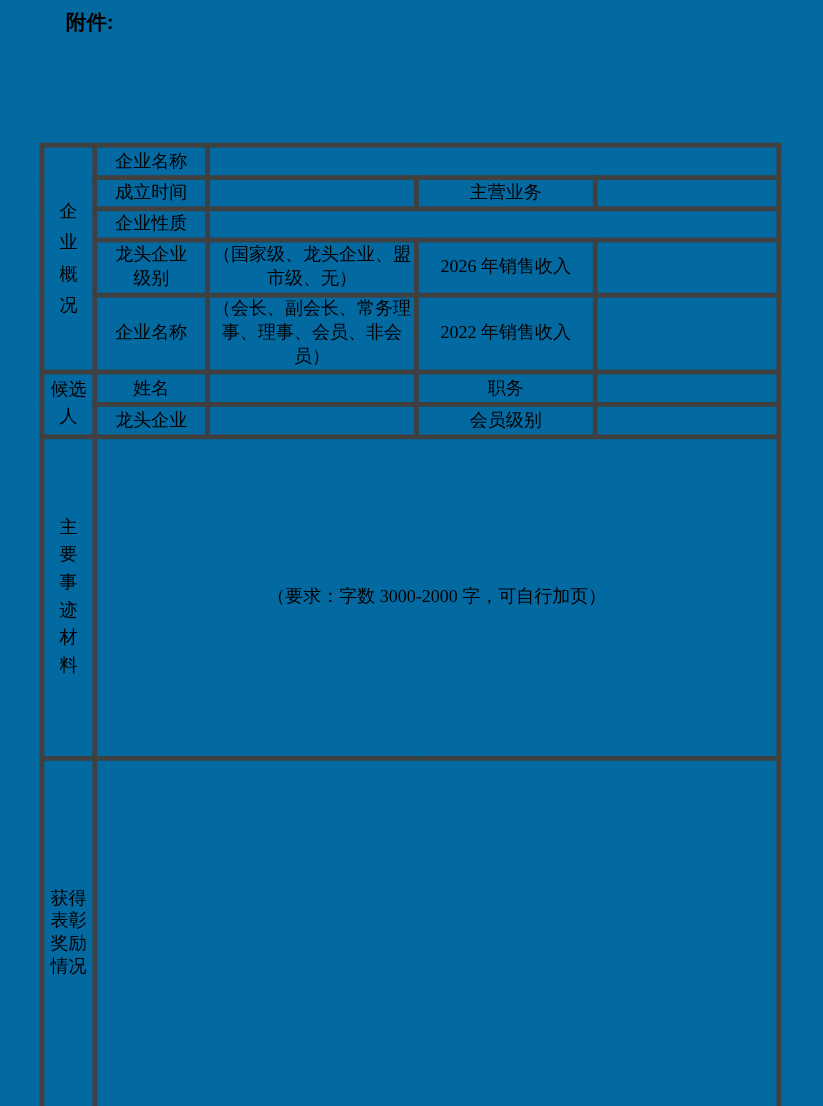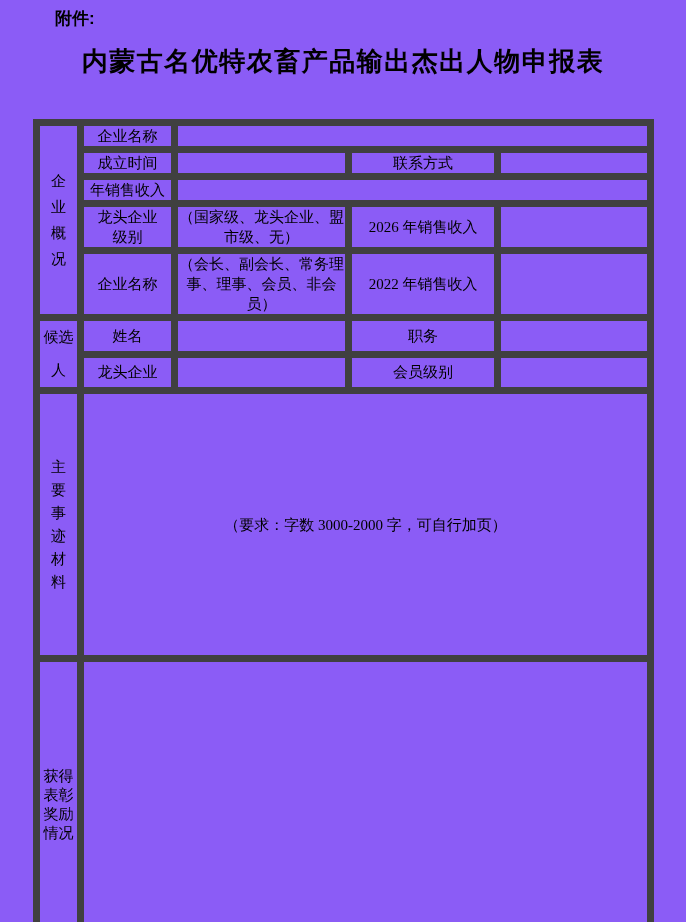--- a/index.html
+++ b/index.html
@@ -4,21 +4,21 @@
 <style>
   html, body {
     margin: 0;
     padding: 0;
     background: #ffffff;
   }
   .page {
     position: relative;
     width: 686px;
     height: 922px;
-    background: #8b5cf6;
+    background: #0369a1;
     font-family: "Liberation Serif", "DejaVu Serif", serif;
     color: #000000;
     overflow: hidden;
   }
   .attachment-label {
     position: absolute;
     left: 55px;
     top: 8px;
     font-family: "Liberation Sans", "DejaVu Sans", sans-serif;
     font-weight: bold;
@@ -38,41 +38,41 @@
   }
   table.form {
     position: absolute;
     left: 33px;
     top: 119px;
     border-collapse: collapse;
     table-layout: fixed;
     border: 2px solid #000000;
   }
   table.form td {
-    border: 7px solid #404040;
+    border: 4px solid #404040;
     text-align: center;
     vertical-align: middle;
     font-size: 15px;
     line-height: 20px;
     padding: 0;
     overflow: hidden;
   }
   
   tr.r-sm  { height: 27px; }
   tr.r-sm2 { height: 26px; padding-left: 36px; }
   tr.r-md  { height: 46px; }
   tr.r-deeds  { height: 268px; }
   tr.r-awards { height: 292px; }
   
   td.vlabel {
     white-space: pre-line;
     font-size: 15px;
   }
   td.vlabel.lh-enterprise { line-height: 26px; }
-  td.vlabel.lh-candidate  { line-height: 33px; }
+  td.vlabel.lh-candidate  { line-height: 23px; }
   td.vlabel.lh-deeds      { line-height: 23px; }
   td.vlabel.lh-awards     { line-height: 19px; }
   td.two-line {
     white-space: pre-line;
     line-height: 20px;
   }
   td.opts {
     white-space: pre-line;
     font-size: 13.5px;
     line-height: 21px;
@@ -84,21 +84,20 @@
     font-size: 15px;
   }
 </style>
 </head>
 <body>
 
 <div class="page">
 
   <div class="attachment-label">附件:</div>
 
-  <div class="page-title">内蒙古名优特农畜产品输出杰出人物申报表</div>
 
   <table class="form">
     <colgroup>
       <col style="width:44px">
       <col style="width:94px">
       <col style="width:174px">
       <col style="width:149px">
       <col style="width:153px">
     </colgroup>
     <tbody>
@@ -106,25 +105,25 @@
         <td class="vlabel lh-enterprise" rowspan="5">企
 业
 概
 况</td>
         <td>企业名称</td>
         <td colspan="3"></td>
       </tr>
       <tr class="r-sm2">
         <td>成立时间</td>
         <td></td>
-        <td>联系方式</td>
+        <td>主营业务</td>
         <td></td>
       </tr>
       <tr class="r-sm2">
-        <td>年销售收入</td>
+        <td>企业性质</td>
         <td colspan="3"></td>
       </tr>
       <tr class="r-md">
         <td class="two-line">龙头企业
 级别</td>
         <td class="opts">（国家级、龙头企业、盟
 市级、无）</td>
         <td>2026 年销售收入</td>
         <td></td>
       </tr>

